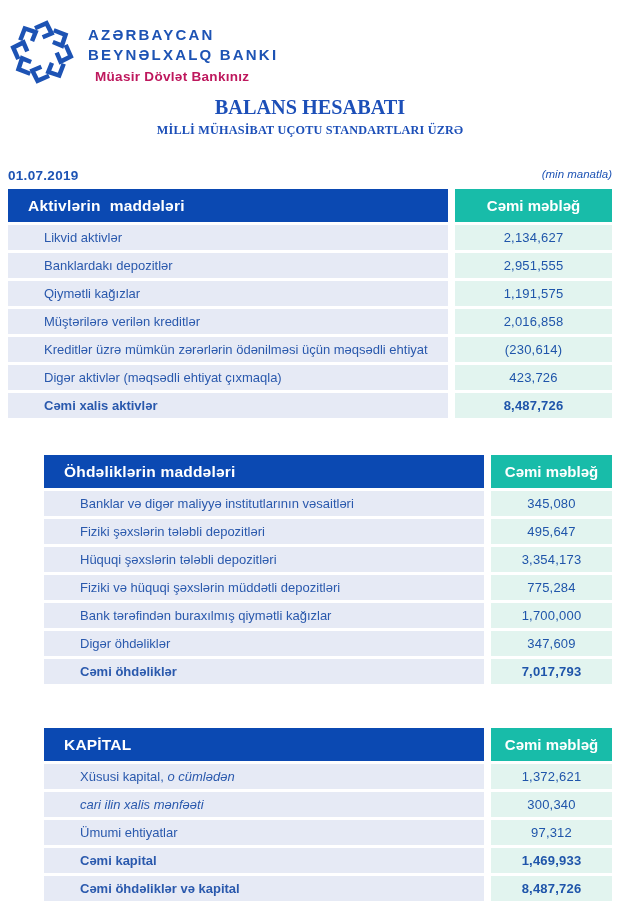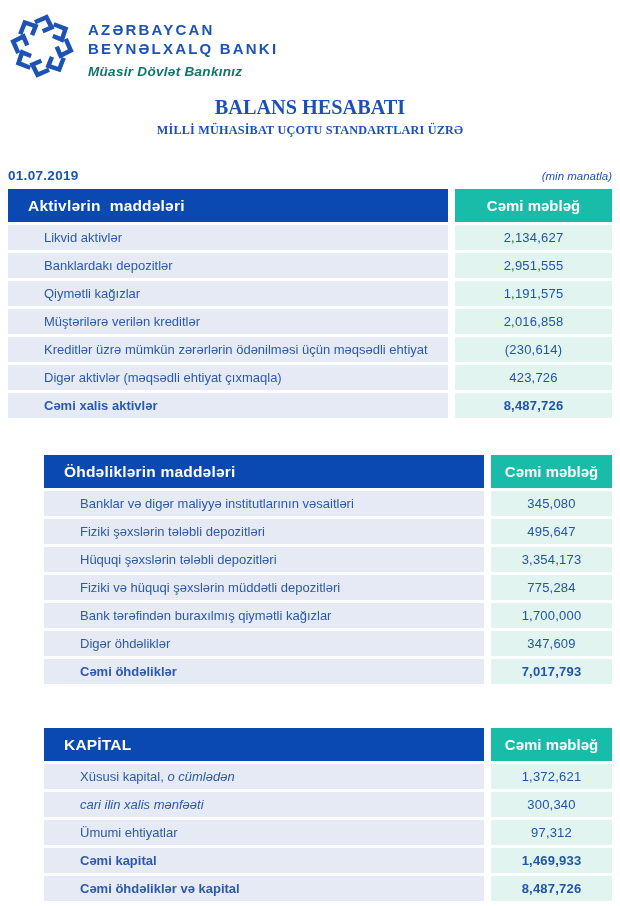--- a/index.html
+++ b/index.html
@@ -4,44 +4,44 @@
 <style>
   * { margin:0; padding:0; box-sizing:border-box; }
   html,body { background:#ffffff; }
   .page {
     position:relative; width:620px; height:906px; margin:0 auto;
     background:#ffffff; overflow:hidden;
     font-family:"Liberation Sans", sans-serif;
     color:#2a59ad;
   }
   
-  .brand { display:flex; align-items:center; padding:8px 0 0 10px; height:84px; }
+  .brand { display:flex; align-items:flex-end; padding:8px 0 0 10px; height:84px; }
   .brand-logo { width:64px; height:64px; flex:0 0 64px; }
   .brand-text { margin-left:14px; padding-top:6px; }
   .brand-name {
     color:#1d53b4; font-weight:bold; font-size:15px; line-height:1.3;
     letter-spacing:2.2px;
   }
   .brand-tagline {
-    color:#0f766e; font-style:italic; font-weight:bold; font-size:13.5px;
-    margin-top:5px; letter-spacing:.3px;
+    color:#be185d; font-weight:bold; font-size:13.5px;
+    margin-top:5px; letter-spacing:.3px;margin-left:7px;
   }
   
   .titles { text-align:center; margin-top:10px;font-family:Liberation Serif, serif; }
   .report-title {
     color:#1c4fb8; font-size:22px; font-weight:bold; letter-spacing:0px;
     transform:scaleX(.92); transform-origin:center;
   }
   .report-subtitle {
     color:#1c4fb8; font-size:13px; font-weight:bold; margin-top:2px;
     transform:scaleX(.94); transform-origin:center; letter-spacing:.2px;
   }
   
   .meta {
-    display:flex; justify-content:space-between; align-items:center;
+    display:flex; justify-content:space-between; align-items:flex-start;
     margin:30px 8px 6px 8px;
   }
   .report-date { color:#1d53b4; font-weight:bold; font-size:13.5px; letter-spacing:.3px; }
   .unit-note  { color:#1d53b4; font-style:italic; font-size:11.5px; }
   
   .tbl { margin:0 8px; }
   .tbl + .tbl { margin-top:37px;margin-left:44px; }
   .tbl.last { margin-top:44px; }
   .thead { display:flex; gap:7px; height:33px; }
   .thead .hlabel {

